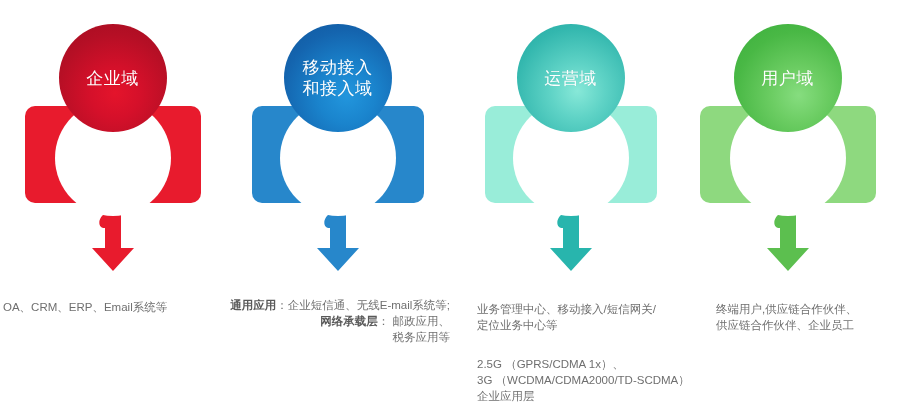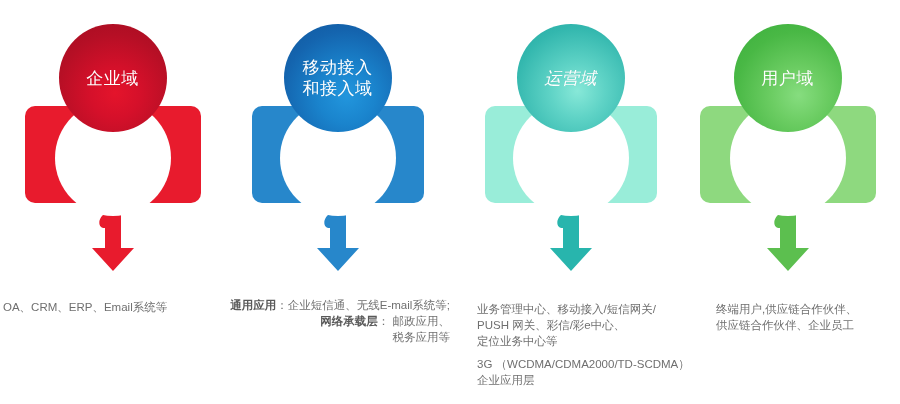--- a/index.html
+++ b/index.html
@@ -59,21 +59,20 @@
     text-shadow: 0 0 1px rgba(0,0,0,0.10);
   }
   .circle.red {
     background: radial-gradient(circle at 52% 64%, #e4142b 0%, #d5102a 28%, #b50f25 66%, #a30c20 100%);
   }
   .circle.blue {
     background: radial-gradient(circle at 58% 66%, #2296dd 0%, #1a84cd 30%, #1464ae 68%, #11579d 100%);
   }
   .circle.teal {
     background: radial-gradient(circle at 56% 62%, #87e8d8 0%, #5fd3c6 30%, #33b7ae 70%, #25a8a3 100%);
-    font-style: italic;
   }
   .circle.green {
     background: radial-gradient(circle at 60% 66%, #86dd7f 0%, #6ccd63 28%, #49b845 66%, #3aae3c 100%);
   }
 
   
   .box {
     position: absolute;
     top: 90px;
     left: 50%;
@@ -200,24 +199,24 @@
     <div class="circle teal">
       <div class="circle-label">运营域</div>
     </div>
     <div class="arrow">
       <svg viewBox="0 0 60 58" xmlns="http://www.w3.org/2000/svg">
         <path d="M22 0 h16 v34 h13 L30 57 L9 34 h13 V14 C13 14 16 2 22 0 Z" fill="#28b5ad"></path>
       </svg>
     </div>
     <div class="caption cap-3">
       <div class="cap-line">业务管理中心、移动接入/短信网关/</div>
-      <div class="cap-line">PUSH 网关、彩信/彩e中心、</div>
       <div class="cap-line">定位业务中心等</div>
     </div>
     <div class="caption cap-3b">
+      <div class="cap-line">2.5G （GPRS/CDMA 1x）、</div>
       <div class="cap-line">3G （WCDMA/CDMA2000/TD-SCDMA）</div>
       <div class="cap-line">企业应用层</div>
     </div>
   </div>
 
   <div class="column col-4">
     <div class="box green">
       <div class="box-line">用户层</div>
     </div>
     <div class="notch"></div>

